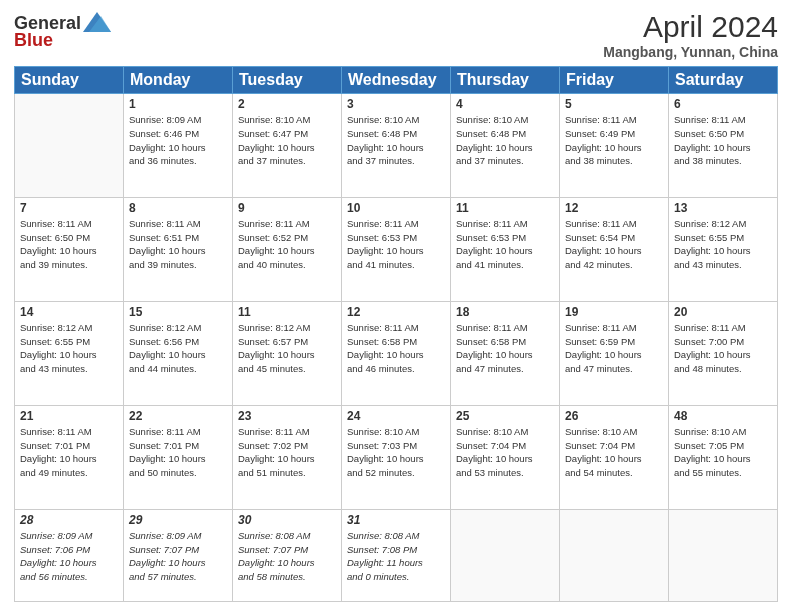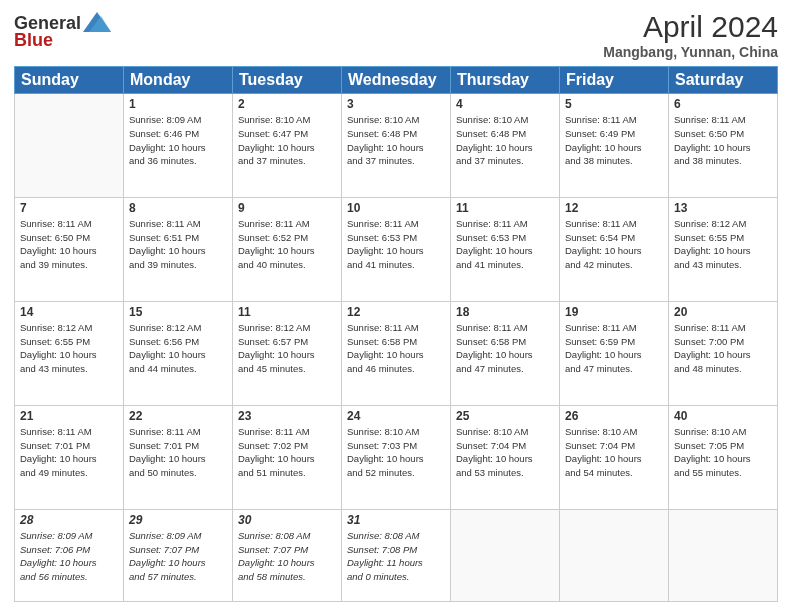--- a/index.html
+++ b/index.html
@@ -316,21 +316,21 @@
 and 53 minutes.</div>
           </td>
           <td>
             <span class="day-number">26</span>
             <div class="day-info" style="white-space: pre-line;">Sunrise: 8:10 AM
 Sunset: 7:04 PM
 Daylight: 10 hours
 and 54 minutes.</div>
           </td>
           <td>
-            <span class="day-number">40</span>
+            <span class="day-number">48</span>
             <div class="day-info" style="white-space: pre-line;">Sunrise: 8:10 AM
 Sunset: 7:05 PM
 Daylight: 10 hours
 and 55 minutes.</div>
           </td>
         </tr>
         <tr>
           <td>
             <span class="day-number">28</span>
             <div class="day-info" style="white-space: pre-line;">Sunrise: 8:09 AM

